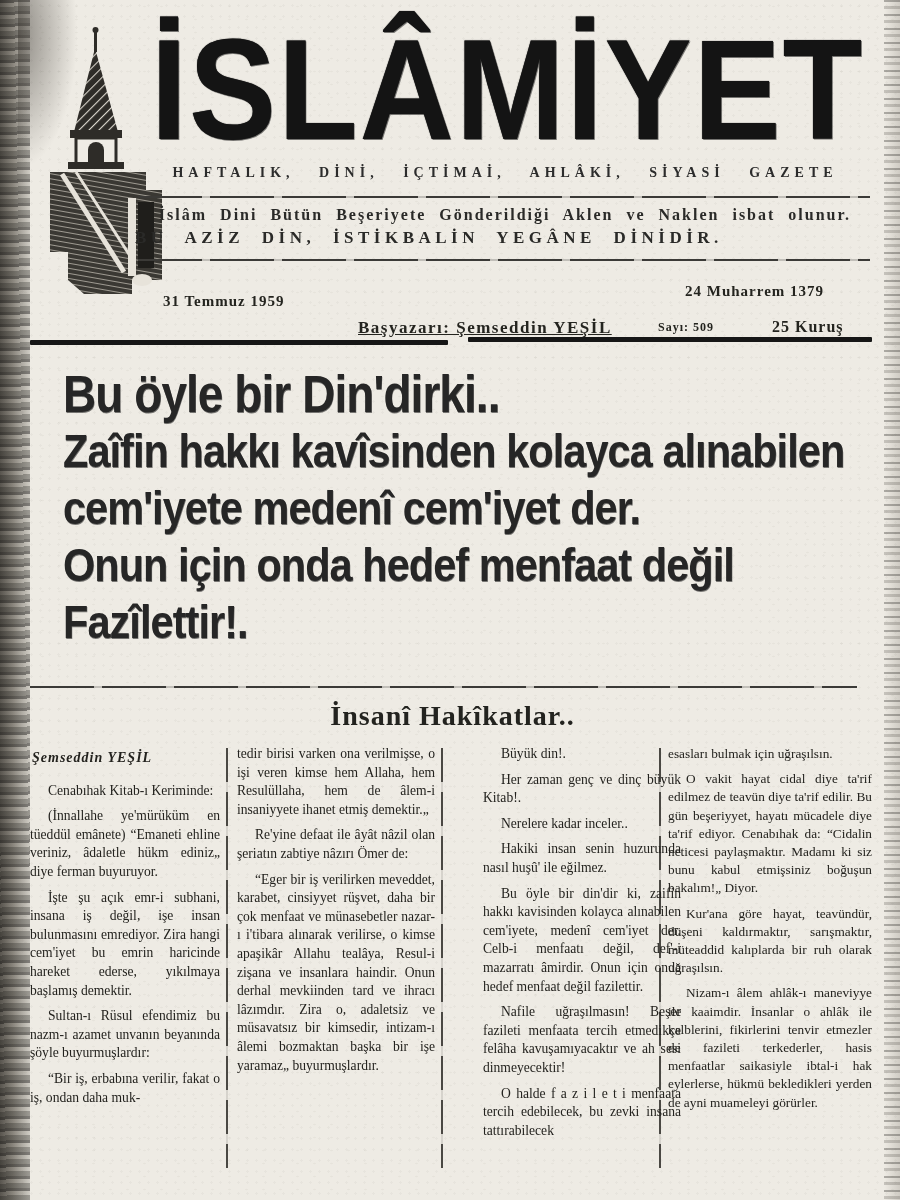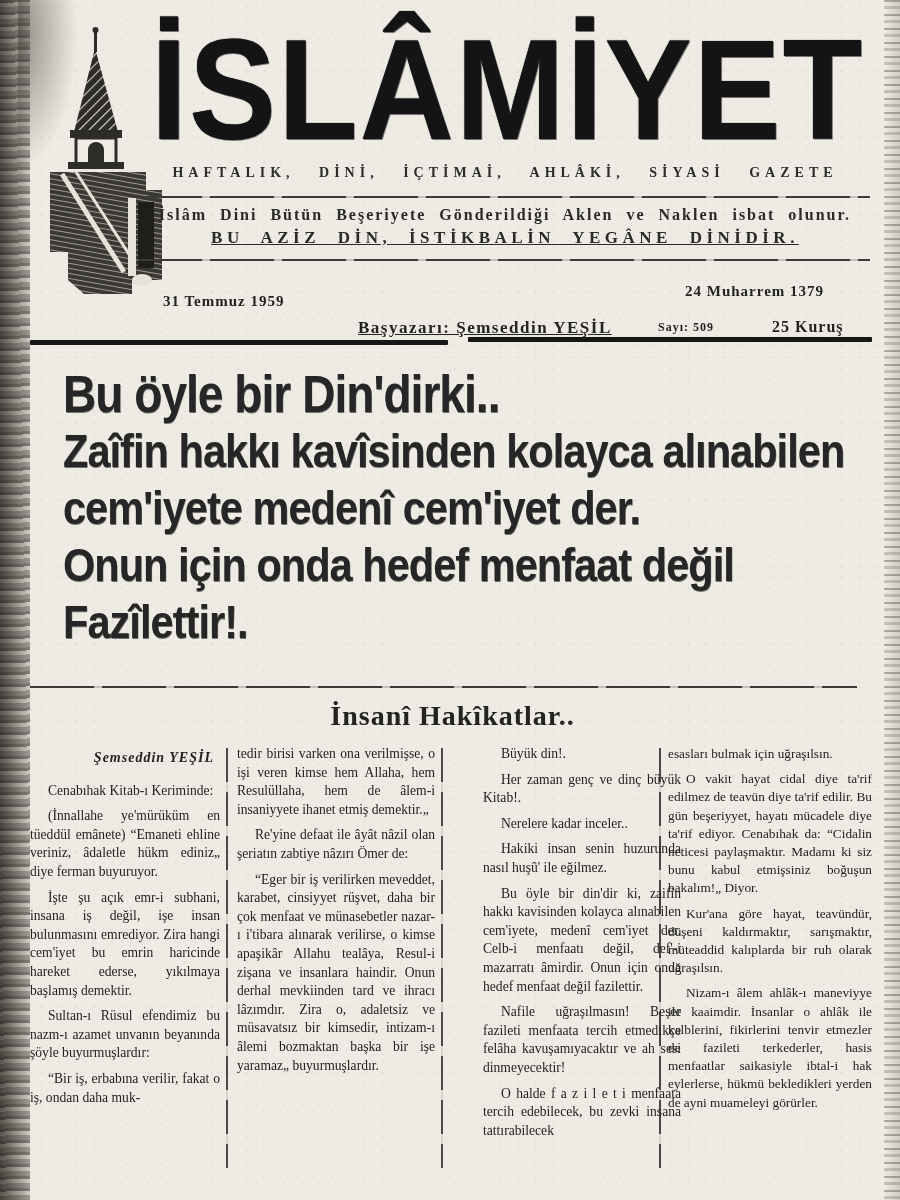--- a/index.html
+++ b/index.html
@@ -59,24 +59,23 @@
     white-space:nowrap;
   }
   .rule-thin{position:absolute;height:2px;background:repeating-linear-gradient(90deg,#3b3a37 0 64px, rgba(59,58,55,0.25) 64px 72px);}
   .rule-thick{position:absolute;height:5px;background:#161616;border-radius:1px;}
   .motto1{
     position:absolute;left:135px;top:206px;width:740px;text-align:center;
     font-size:16px;font-weight:bold;letter-spacing:2px;word-spacing:7px;color:#2a2a28;
     white-space:nowrap;
   }
   .motto2{
-    position:absolute;left:135px;top:228px;width:740px;text-align:center;
+    position:absolute;left:135px;top:228px;width:740px;
     font-size:17px;font-weight:bold;letter-spacing:4.5px;word-spacing:9px;color:#2a2a28;
     white-space:nowrap;
-    text-decoration:underline;
   }
   .dl{position:absolute;font-weight:bold;color:#24241f;white-space:nowrap;}
   .dl-date{left:163px;top:293px;font-size:15px;letter-spacing:1px;}
   .dl-hijri{left:685px;top:283px;font-size:15px;letter-spacing:1px;}
   .dl-editor{left:358px;top:318px;font-size:17px;letter-spacing:1.5px;text-decoration:underline;}
   .dl-issue{left:658px;top:320px;font-size:12px;letter-spacing:1px;}
   .dl-price{left:772px;top:318px;font-size:16px;letter-spacing:1px;}
   
   .headline{
     position:absolute;left:20px;top:366px;width:860px;
@@ -94,21 +93,21 @@
     font-size:28px;font-weight:bold;letter-spacing:1px;color:#23231f;
   }
   .col{position:absolute;top:745px;height:428px;overflow:hidden;text-align:justify;
        font-size:13.6px;line-height:18.6px;color:#23221e;}
   .col p{margin:0 0 7px 0;text-indent:18px;}
   .col p.cont{text-indent:0;}
   .col-1{left:30px;width:190px;}
   .col-2{left:237px;width:198px;}
   .col-3{left:452px;width:198px;margin-left:31px;}
   .col-4{left:668px;width:204px;font-size:13.3px;line-height:18.2px;}
-  .byline{display:block;text-align:right;font-style:italic;font-weight:bold;font-size:14px;
+  .byline{display:block;text-align:left;font-style:italic;font-weight:bold;font-size:14px;
           margin:4px 6px 14px 2px;letter-spacing:1px;}
   .vdiv{position:absolute;top:748px;width:2px;height:420px;
         background:repeating-linear-gradient(180deg,#4a4843 0 34px, rgba(74,72,67,0.15) 34px 44px);}
   .vd1{left:226px;}
   .vd2{left:441px;}
   .vd3{left:659px;}
 </style>
 </head>
 <body>
 

